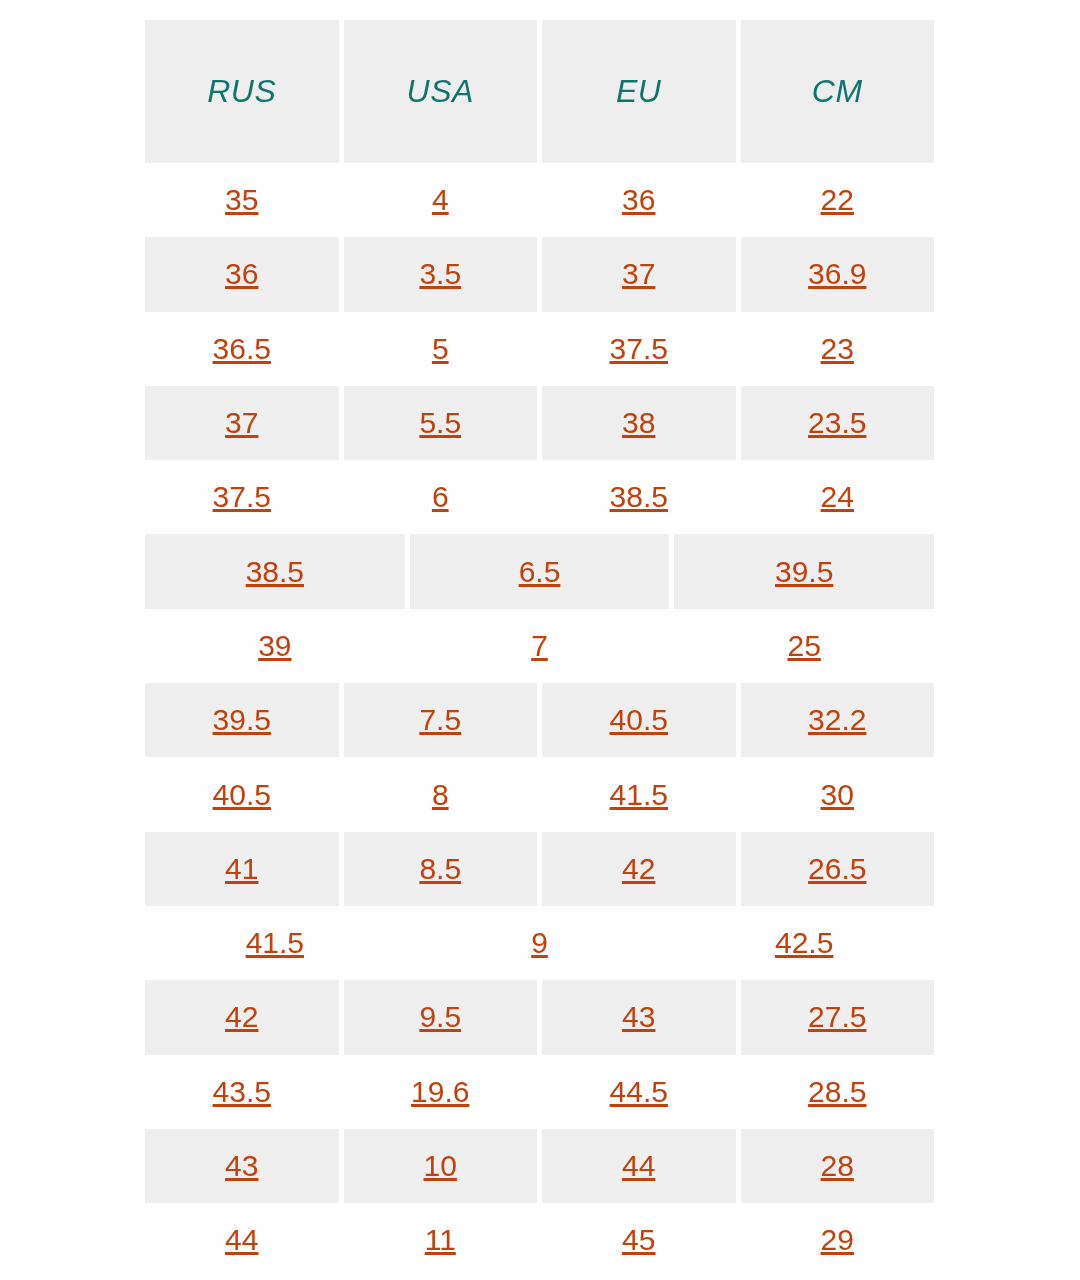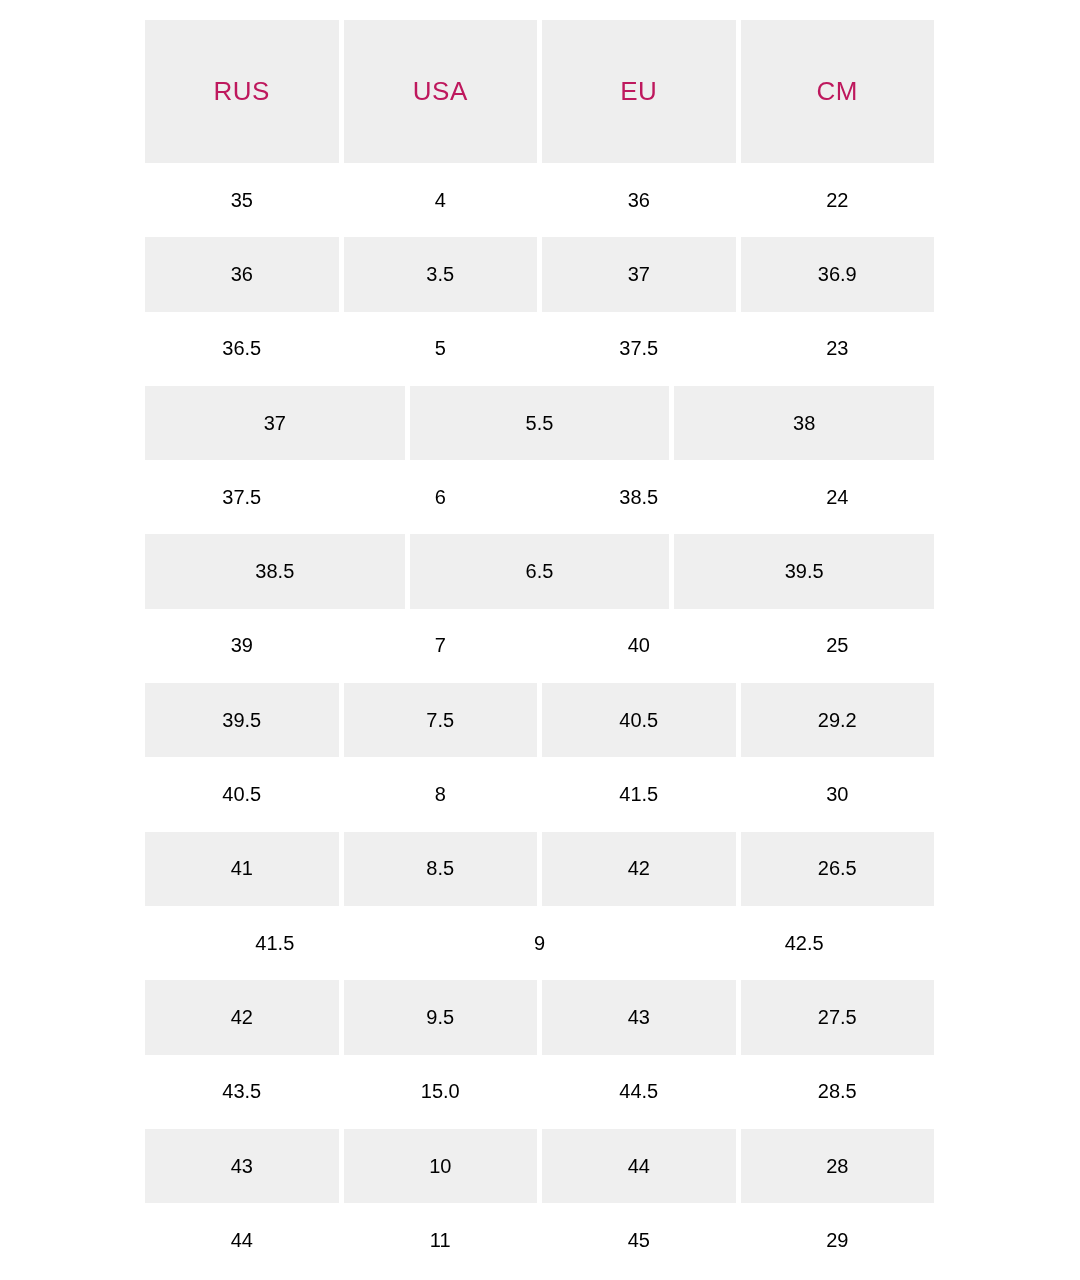--- a/index.html
+++ b/index.html
@@ -36,38 +36,40 @@
 
   
   .header-row { height: 143px; }
 
   .header-cell {
     flex: 1 1 0;
     background: #eeeeee;
     display: flex;
     align-items: center;
     justify-content: center;
-    font-size: 26px;
+    font-size: 32px;
     font-weight: 400;
-    color: #be185d;
+    color: #0f766e;
     letter-spacing: 0.5px;
+    font-style: italic;
   }
   .header-cell + .header-cell { margin-left: 5px; }
 
   
   .body-row { height: 74.3px; }
 
   .body-cell {
     flex: 1 1 0;
     display: flex;
     align-items: center;
     justify-content: center;
-    font-size: 20px;
+    font-size: 30px;
     font-weight: 400;
-    color: #000000;
+    color: #c2410c;
+    text-decoration: underline;
   }
   .body-cell + .body-cell { margin-left: 5px; }
 
   
   .row-shaded .body-cell { background: #efefef; }
 
   
   .row-plain .body-cell { background: #ffffff; }
 
   
@@ -102,43 +104,43 @@
         <div class="table-row body-row row-plain">
           <div class="body-cell">36.5</div>
           <div class="body-cell">5</div>
           <div class="body-cell">37.5</div>
           <div class="body-cell">23</div>
         </div>
         <div class="table-row body-row row-shaded">
           <div class="body-cell">37</div>
           <div class="body-cell">5.5</div>
           <div class="body-cell">38</div>
+          <div class="body-cell">23.5</div>
         </div>
         <div class="table-row body-row row-plain">
           <div class="body-cell">37.5</div>
           <div class="body-cell">6</div>
           <div class="body-cell">38.5</div>
           <div class="body-cell">24</div>
         </div>
         <div class="table-row body-row row-shaded">
           <div class="body-cell">38.5</div>
           <div class="body-cell">6.5</div>
           <div class="body-cell">39.5</div>
         </div>
         <div class="table-row body-row row-plain">
           <div class="body-cell">39</div>
           <div class="body-cell">7</div>
-          <div class="body-cell">40</div>
           <div class="body-cell">25</div>
         </div>
         <div class="table-row body-row row-shaded">
           <div class="body-cell">39.5</div>
           <div class="body-cell">7.5</div>
           <div class="body-cell">40.5</div>
-          <div class="body-cell">29.2</div>
+          <div class="body-cell">32.2</div>
         </div>
         <div class="table-row body-row row-plain">
           <div class="body-cell">40.5</div>
           <div class="body-cell">8</div>
           <div class="body-cell">41.5</div>
           <div class="body-cell">30</div>
         </div>
         <div class="table-row body-row row-shaded">
           <div class="body-cell">41</div>
           <div class="body-cell">8.5</div>
@@ -151,21 +153,21 @@
           <div class="body-cell">42.5</div>
         </div>
         <div class="table-row body-row row-shaded">
           <div class="body-cell">42</div>
           <div class="body-cell">9.5</div>
           <div class="body-cell">43</div>
           <div class="body-cell">27.5</div>
         </div>
         <div class="table-row body-row row-plain">
           <div class="body-cell">43.5</div>
-          <div class="body-cell">15.0</div>
+          <div class="body-cell">19.6</div>
           <div class="body-cell">44.5</div>
           <div class="body-cell">28.5</div>
         </div>
         <div class="table-row body-row row-shaded">
           <div class="body-cell">43</div>
           <div class="body-cell">10</div>
           <div class="body-cell">44</div>
           <div class="body-cell">28</div>
         </div>
         <div class="table-row body-row row-plain">

